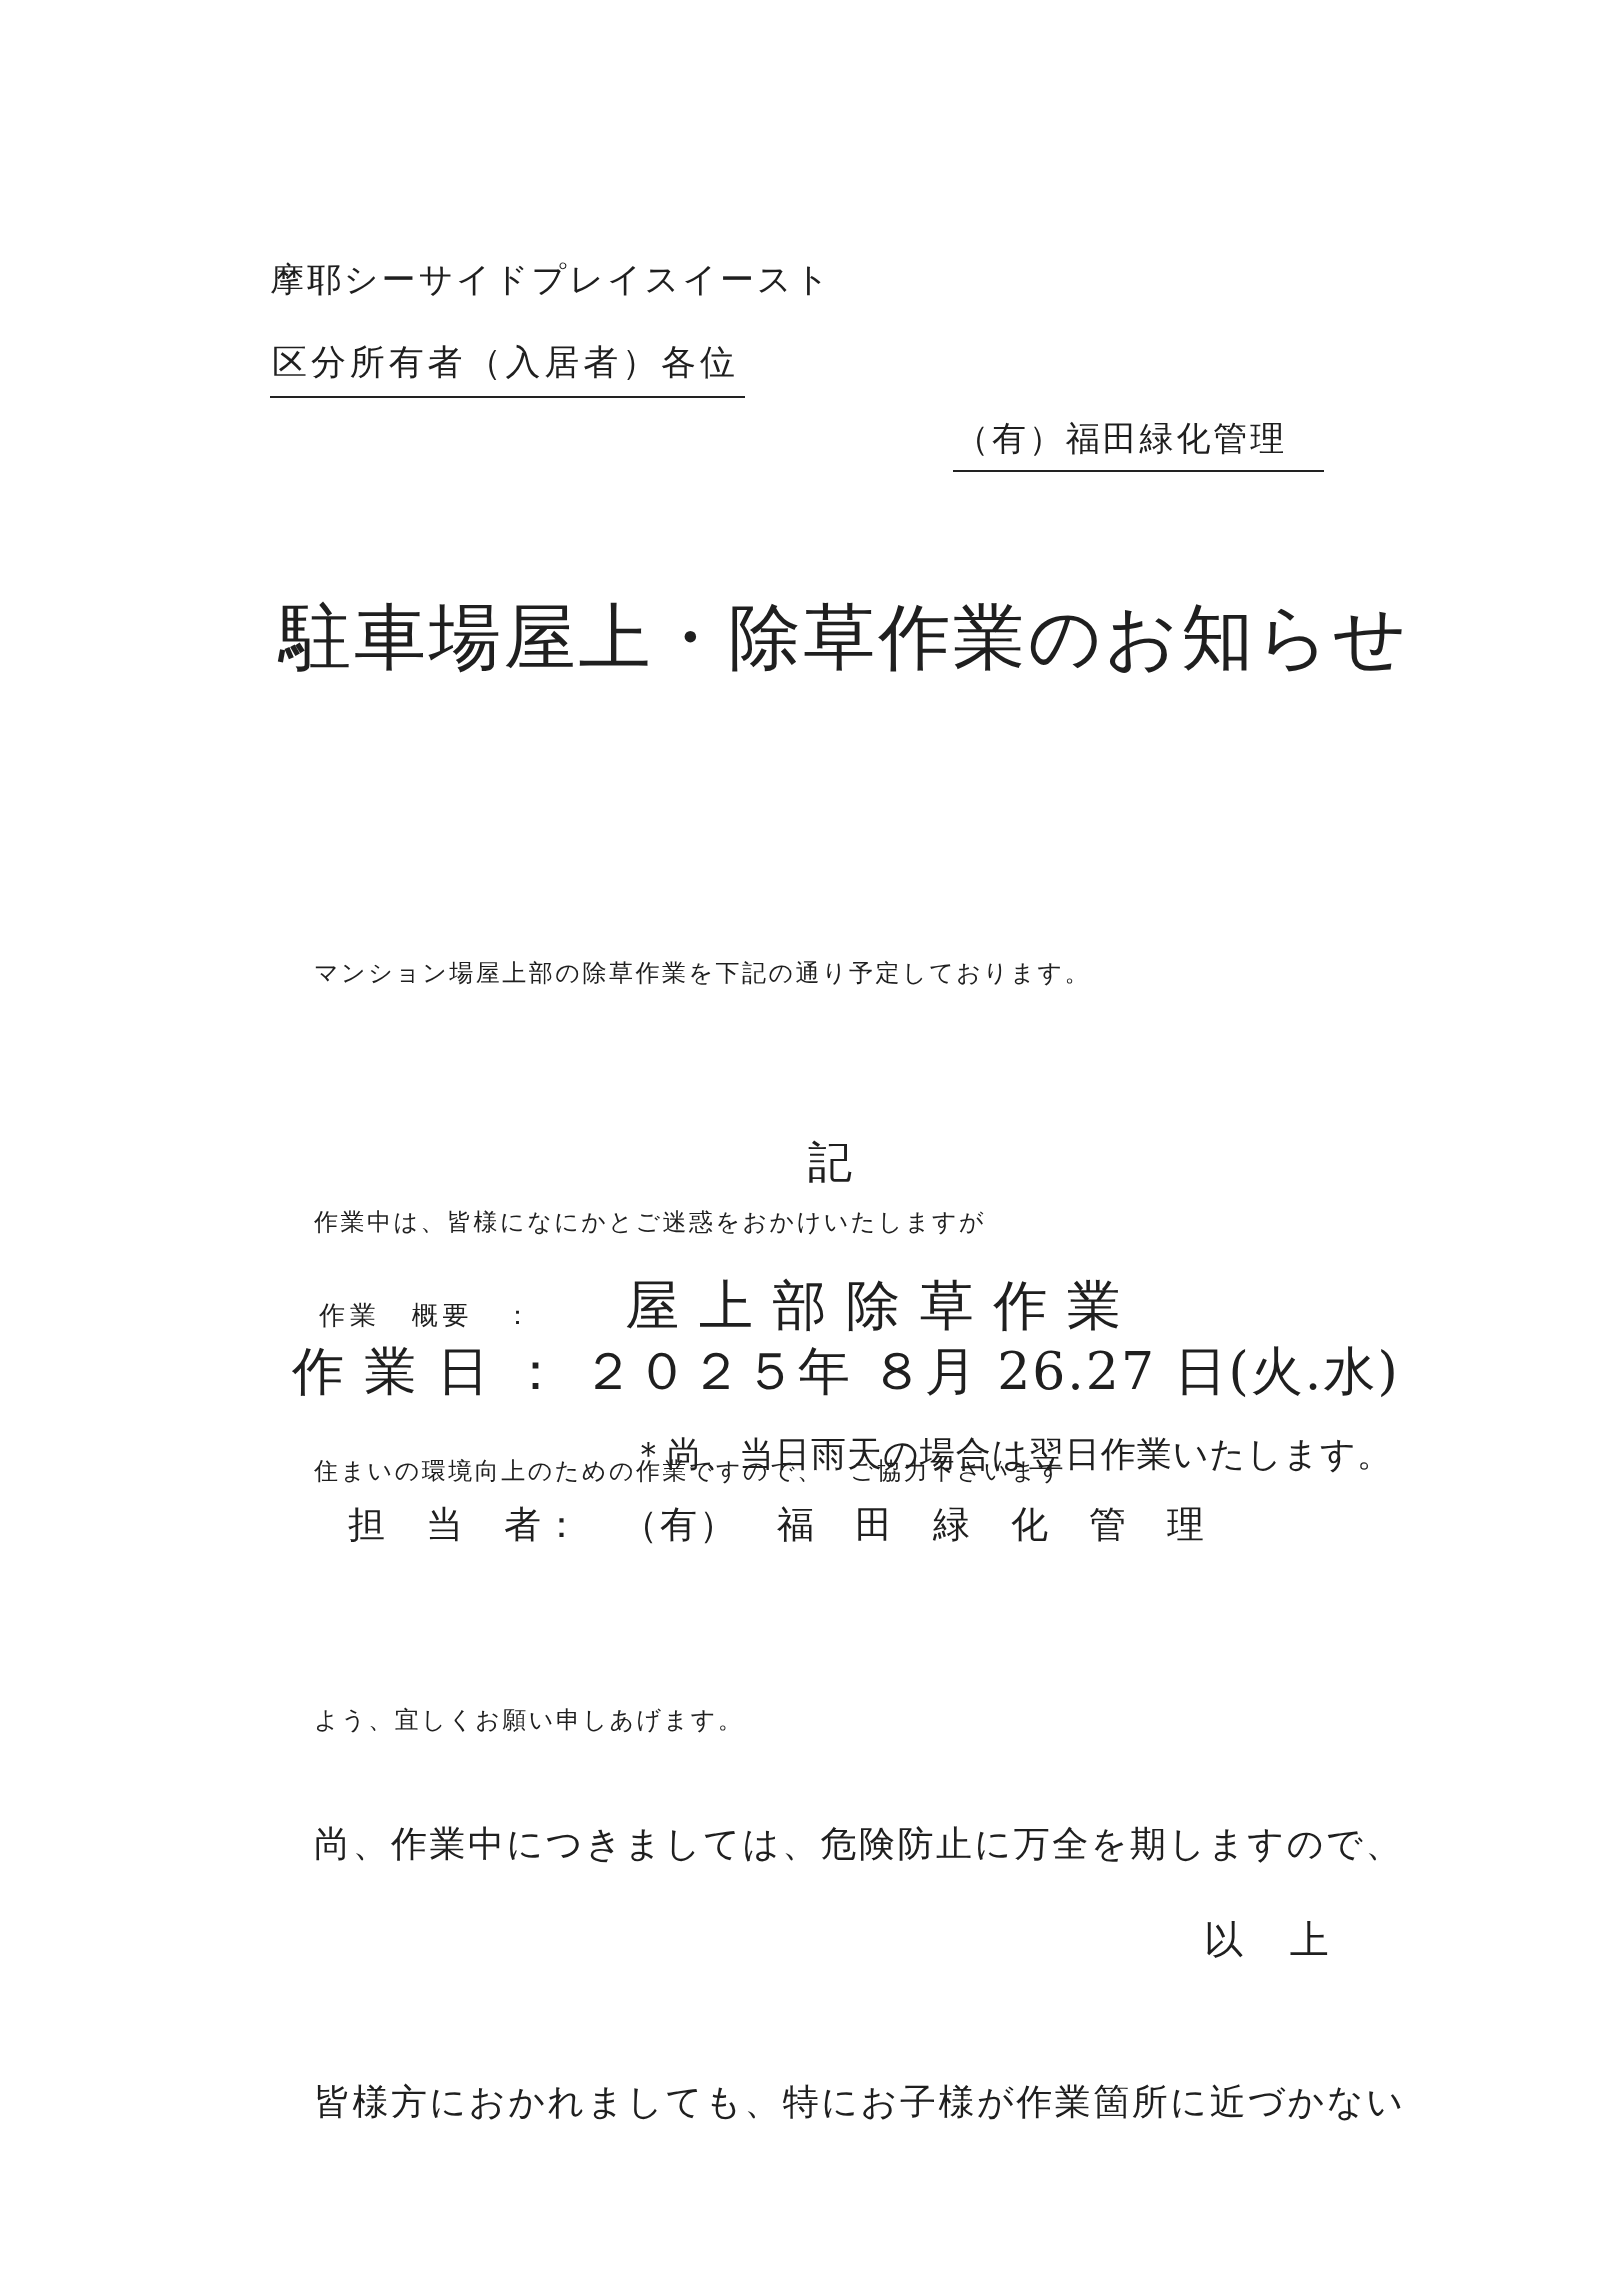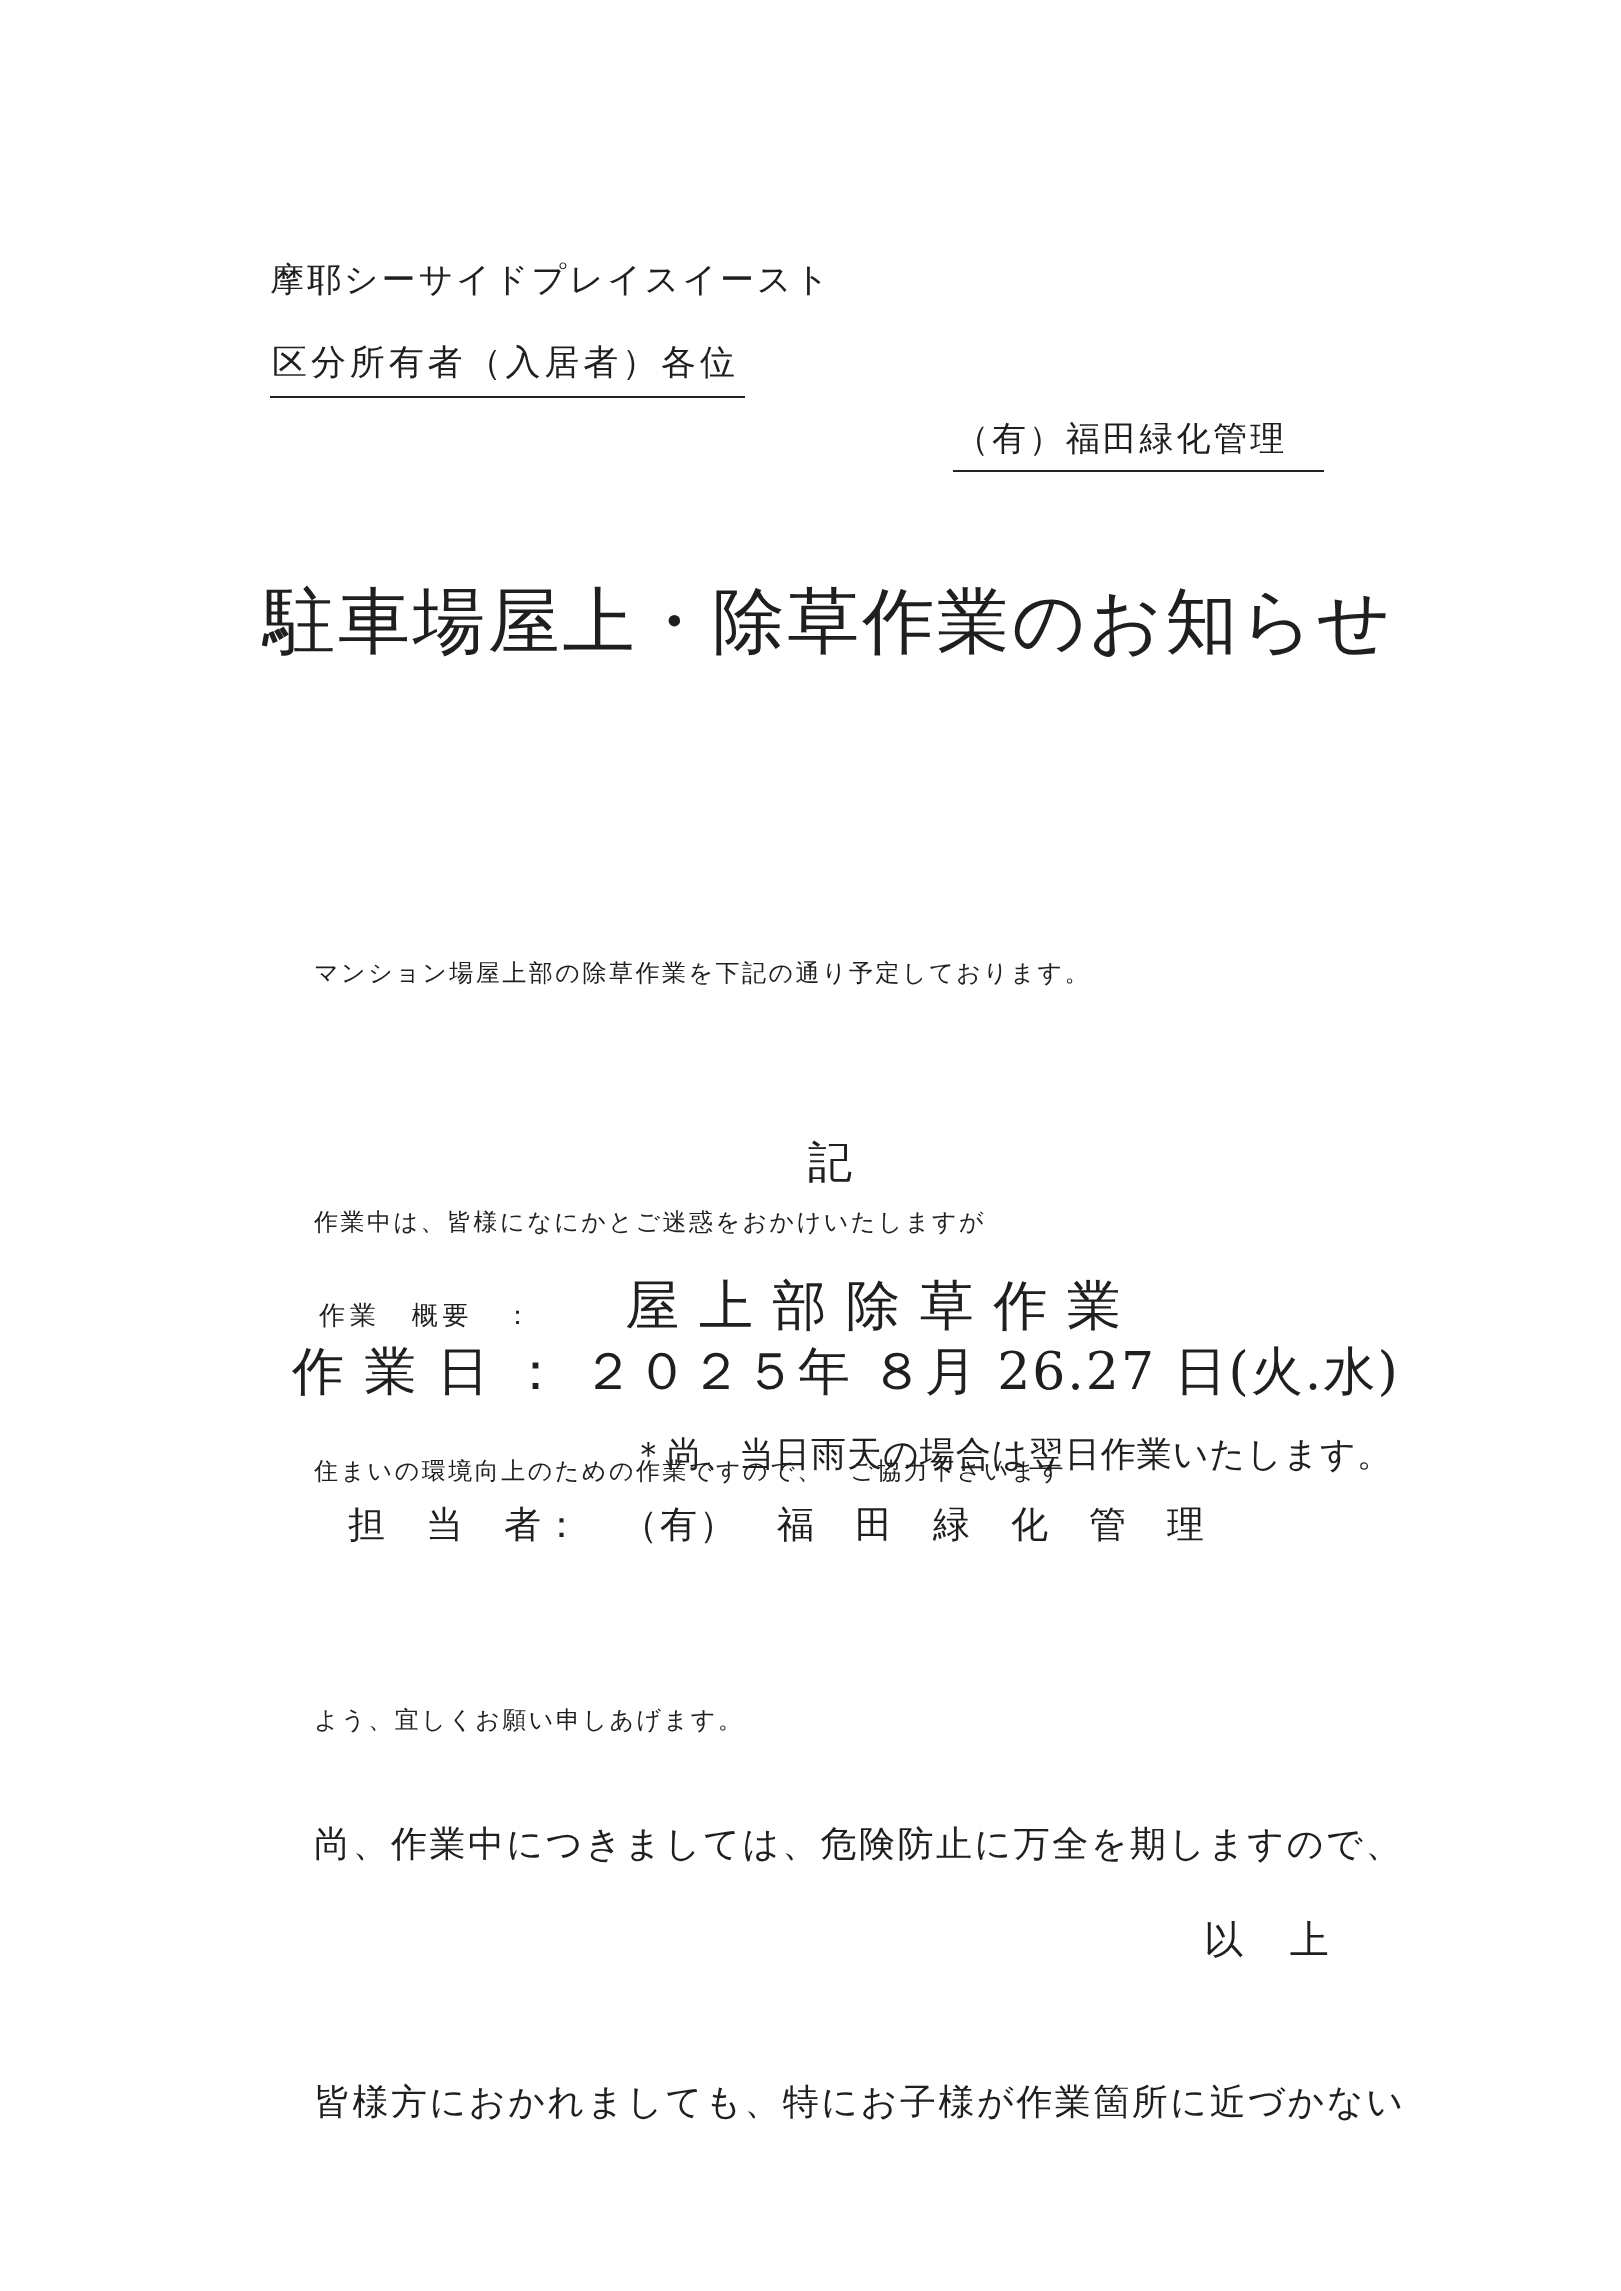--- a/index.html
+++ b/index.html
@@ -90,21 +90,21 @@
 <body>
 
 <div class="page">
 
   <div class="line recipient-building">摩耶シーサイドプレイスイースト</div>
 
   <div class="line sender">（有）福田緑化管理</div>
 
   <div class="line recipient-addressees">区分所有者（入居者）各位</div>
 
-  <h1 class="line doc-title" style="margin:0; font-weight:500;">駐車場屋上・除草作業のお知らせ</h1>
+  <h1 class="line doc-title" style="margin:16px; font-weight:500;">駐車場屋上・除草作業のお知らせ</h1>
 
   <div class="intro">
     <div>マンション場屋上部の除草作業を下記の通り予定しております。</div>
     <div>作業中は、皆様になにかとご迷惑をおかけいたしますが</div>
     <div>住まいの環境向上のための作業ですので、　ご協力下さいます</div>
     <div>よう、宜しくお願い申しあげます。</div>
   </div>
 
   <div class="line record-marker">記</div>
 

